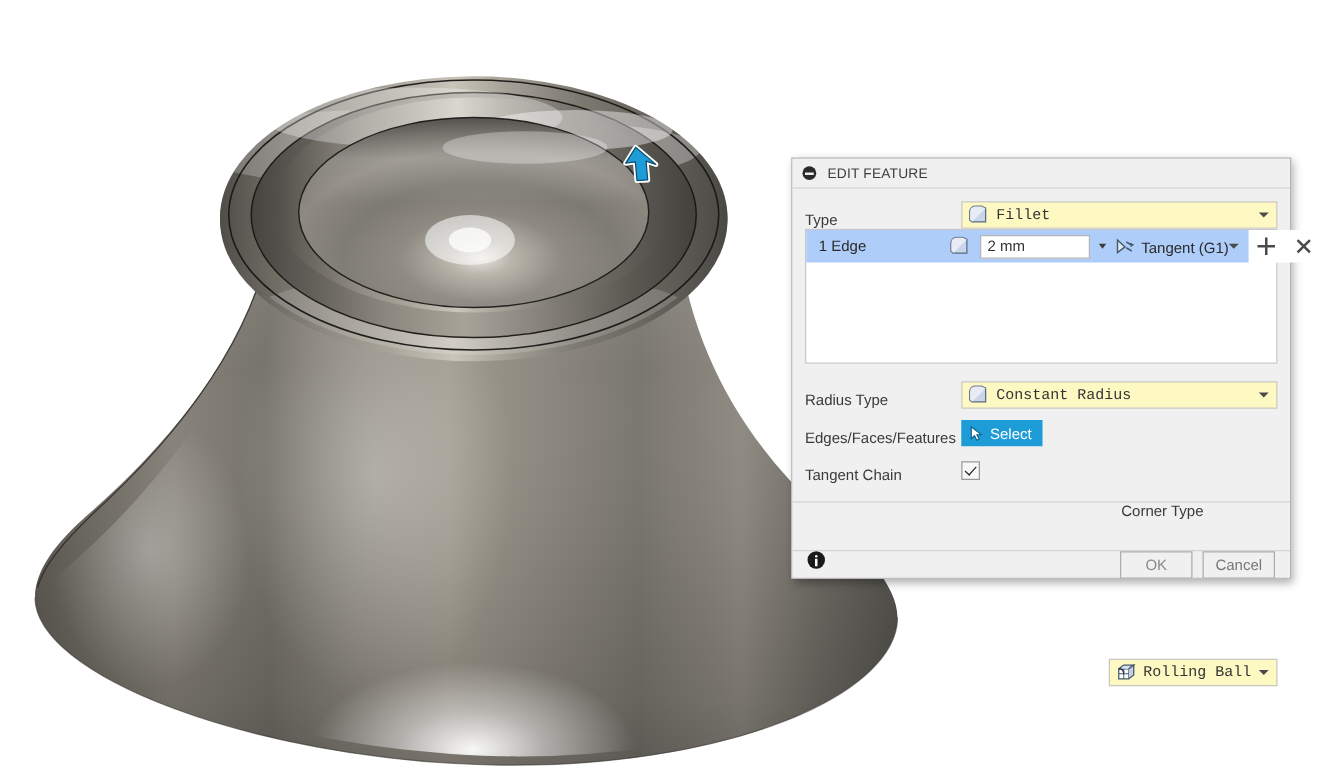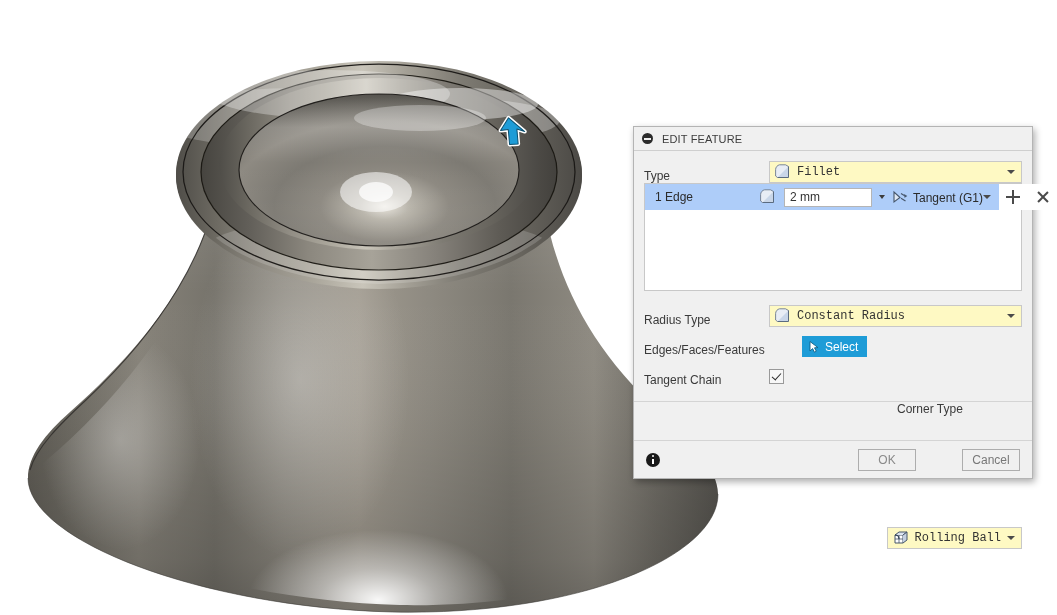--- a/index.html
+++ b/index.html
@@ -215,21 +215,20 @@
     align-items: center;
     gap: 4px;
     height: 21px;
     background: #1e9cd7;
     color: #ffffff;
     font-size: 12px;
     padding: 0 9px 0 5px;
     border: none;
     cursor: default;
     user-select: none;
-    margin-left: 33px;
   }
 
   
   .checkbox {
     width: 15px; height: 15px;
     border: 1px solid #999999;
     background: #f7f7f7;
     position: relative;
     display: inline-block;
   }
@@ -244,27 +243,26 @@
   }
 
   .divider {
     height: 1px;
     background: #d4d4d4;
     margin: 6px 0 0 0;
   }
 
   
   .panel-footer {
-    height: 38px;
+    height: 22px;
     border-top: 1px solid #d4d4d4;
     display: flex;
-    align-items: center;
+    align-items: flex-start;
     padding: 0 12px;
     background: #f0f0f0;
-    gap: 38px;
   }
   .info-icon {
     width: 14px; height: 14px;
     border-radius: 50%;
     background: #1a1a1a;
     position: relative;
     flex: 0 0 auto;
   }
   .info-icon::before {
     content: "";

